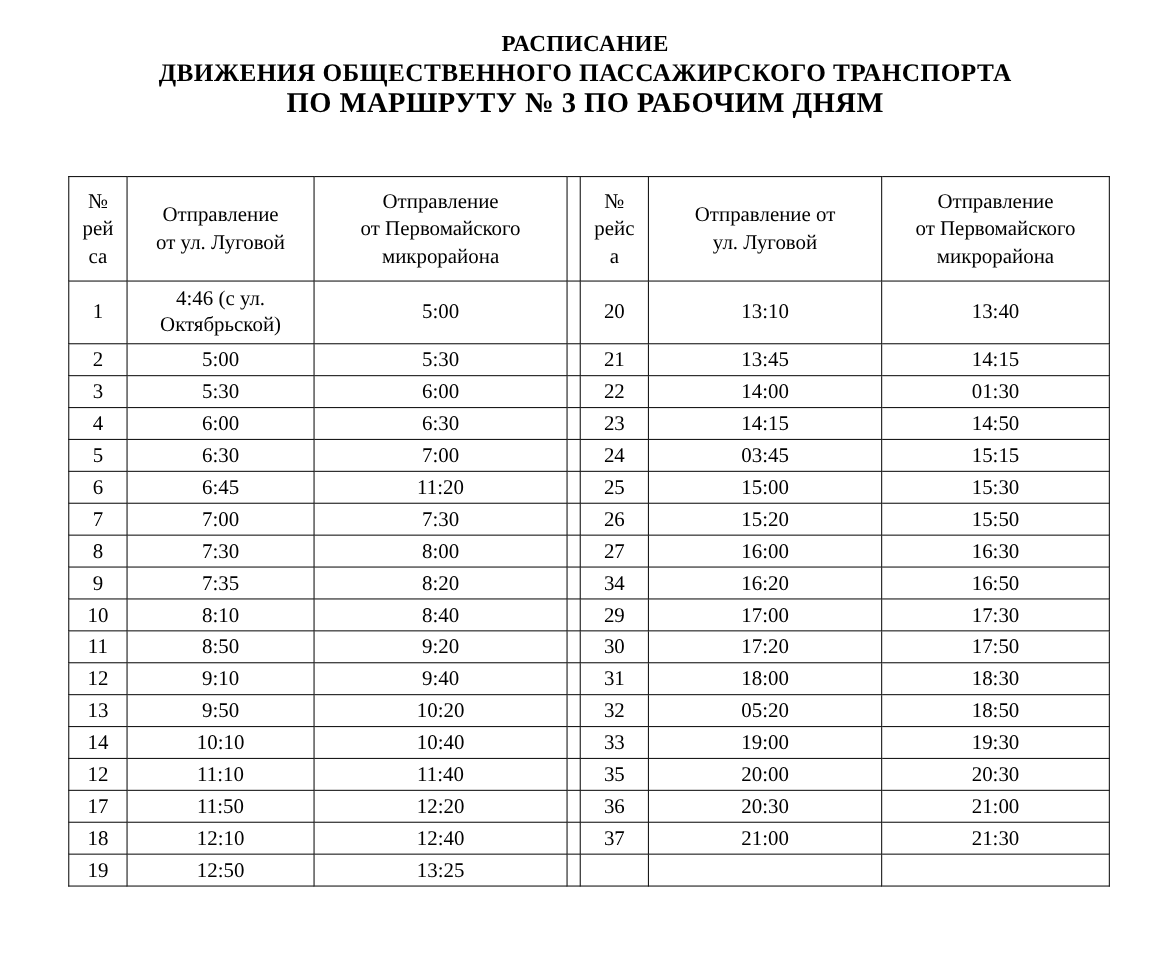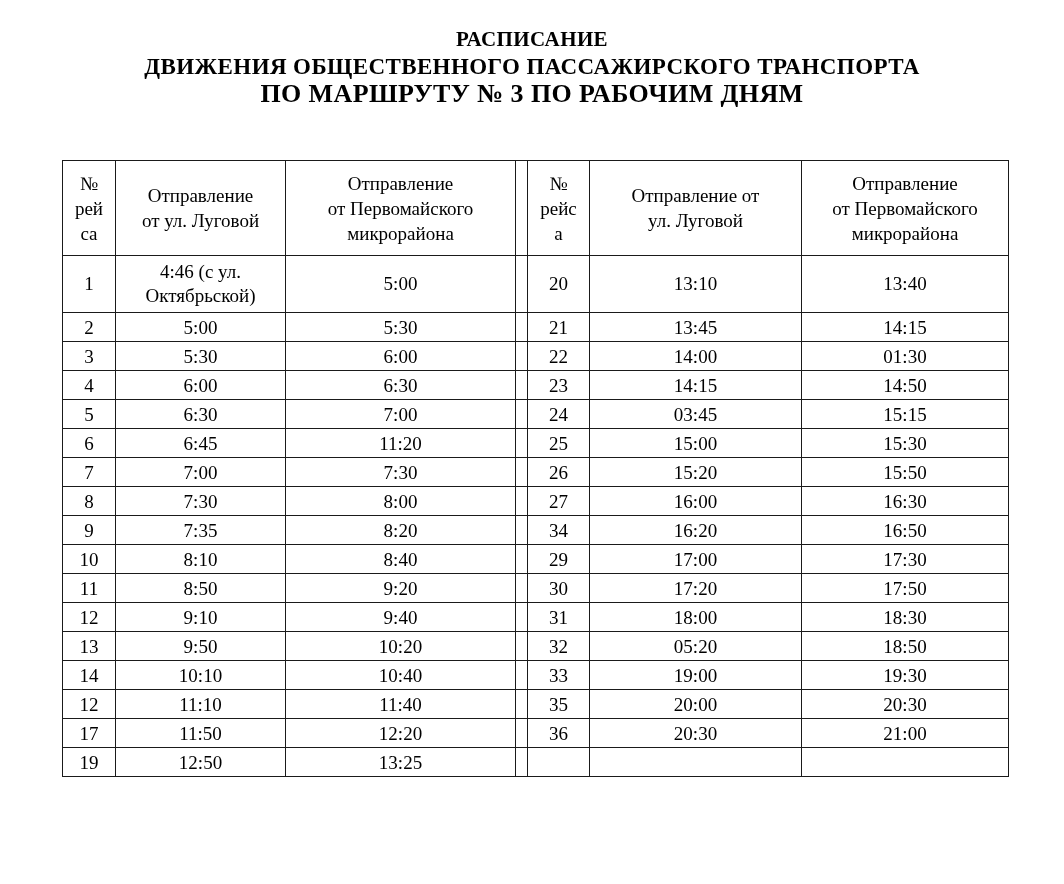--- a/index.html
+++ b/index.html
@@ -310,20 +310,29 @@
         <tr>
           <td>17</td>
           <td>11:50</td>
           <td>12:20</td>
           <td class="gap"></td>
           <td>36</td>
           <td>20:30</td>
           <td>21:00</td>
         </tr>
         <tr>
+          <td>18</td>
+          <td>12:10</td>
+          <td>12:40</td>
+          <td class="gap"></td>
+          <td>37</td>
+          <td>21:00</td>
+          <td>21:30</td>
+        </tr>
+        <tr>
           <td>19</td>
           <td>12:50</td>
           <td>13:25</td>
           <td class="gap"></td>
           <td class="empty-cell"></td>
           <td class="empty-cell"></td>
           <td class="empty-cell"></td>
         </tr>
       </tbody>
   </table>

